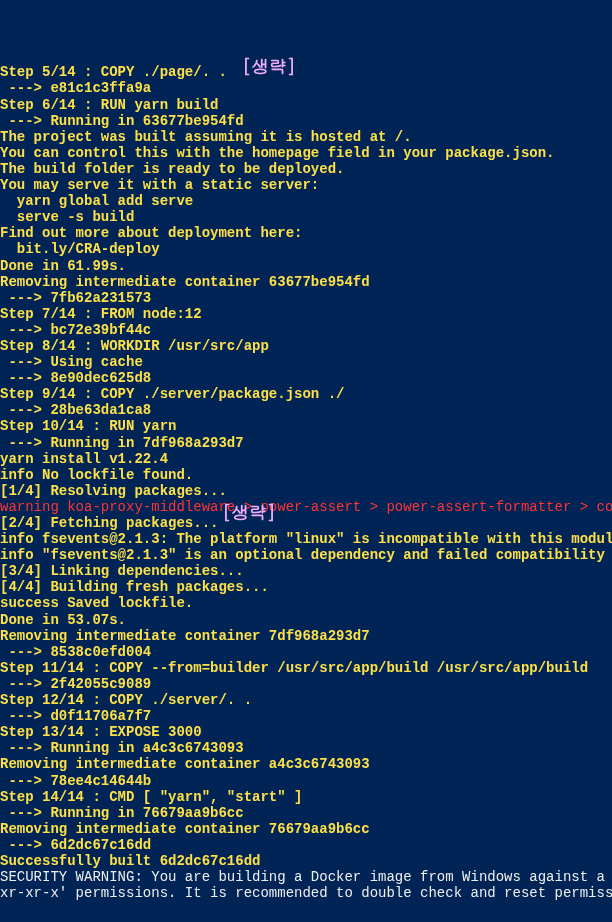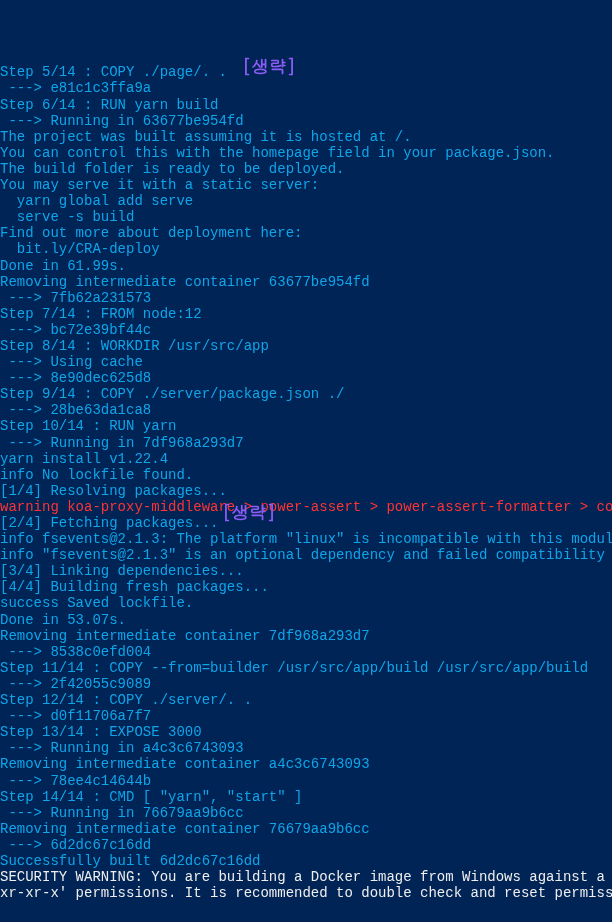--- a/index.html
+++ b/index.html
@@ -10,26 +10,26 @@
     font-family: 'Consolas', 'Courier New', monospace;
     font-size: 14px;
     line-height: 1.15;
     width: 612px;
     overflow: hidden;
     white-space: pre;
   }
   .line {
     display: block;
   }
-  .cyan { color: #0ea5e9; }
+  .cyan { color: #fde047; font-weight: bold; }
   .white { color: #eeeeee; }
   .red { color: #ff3333; }
   .overlay {
     position: absolute;
-    color: #8b5cf6;
+    color: #f0abfc;
     font-size: 18px;
     font-weight: bold;
     font-family: 'Gulim', 'Malgun Gothic', sans-serif;
     pointer-events: none;
   }
   .ov1 { top: 56px; left: 242px; }
   .ov2 { top: 502px; left: 222px; }
 </style>
 </head>
 <body>

